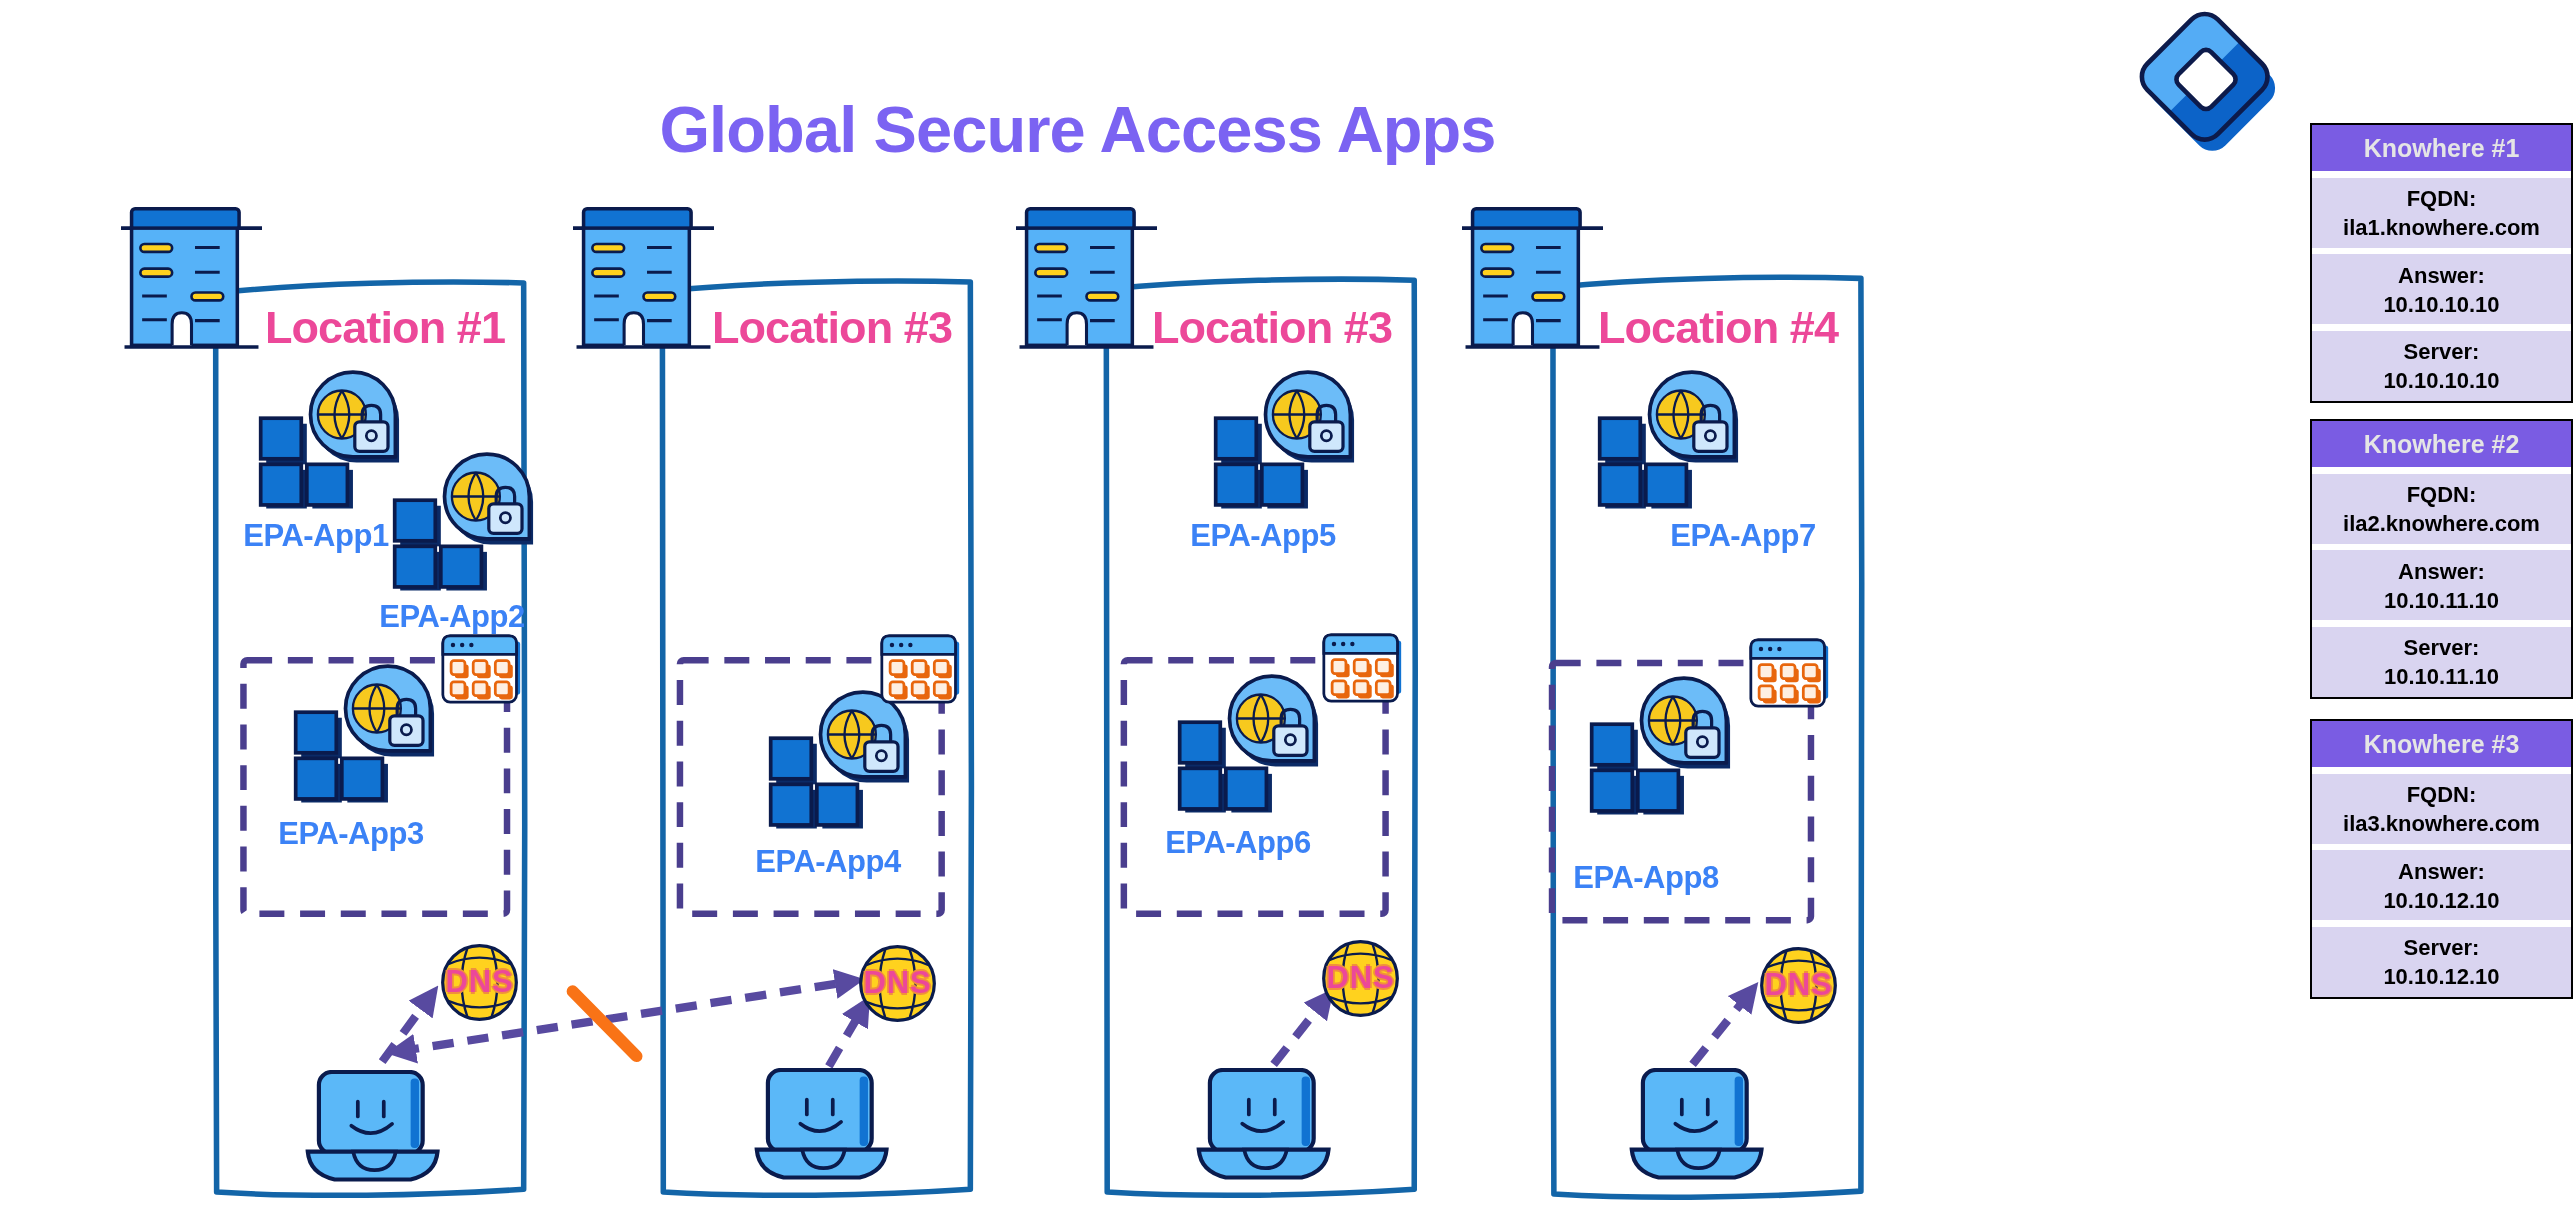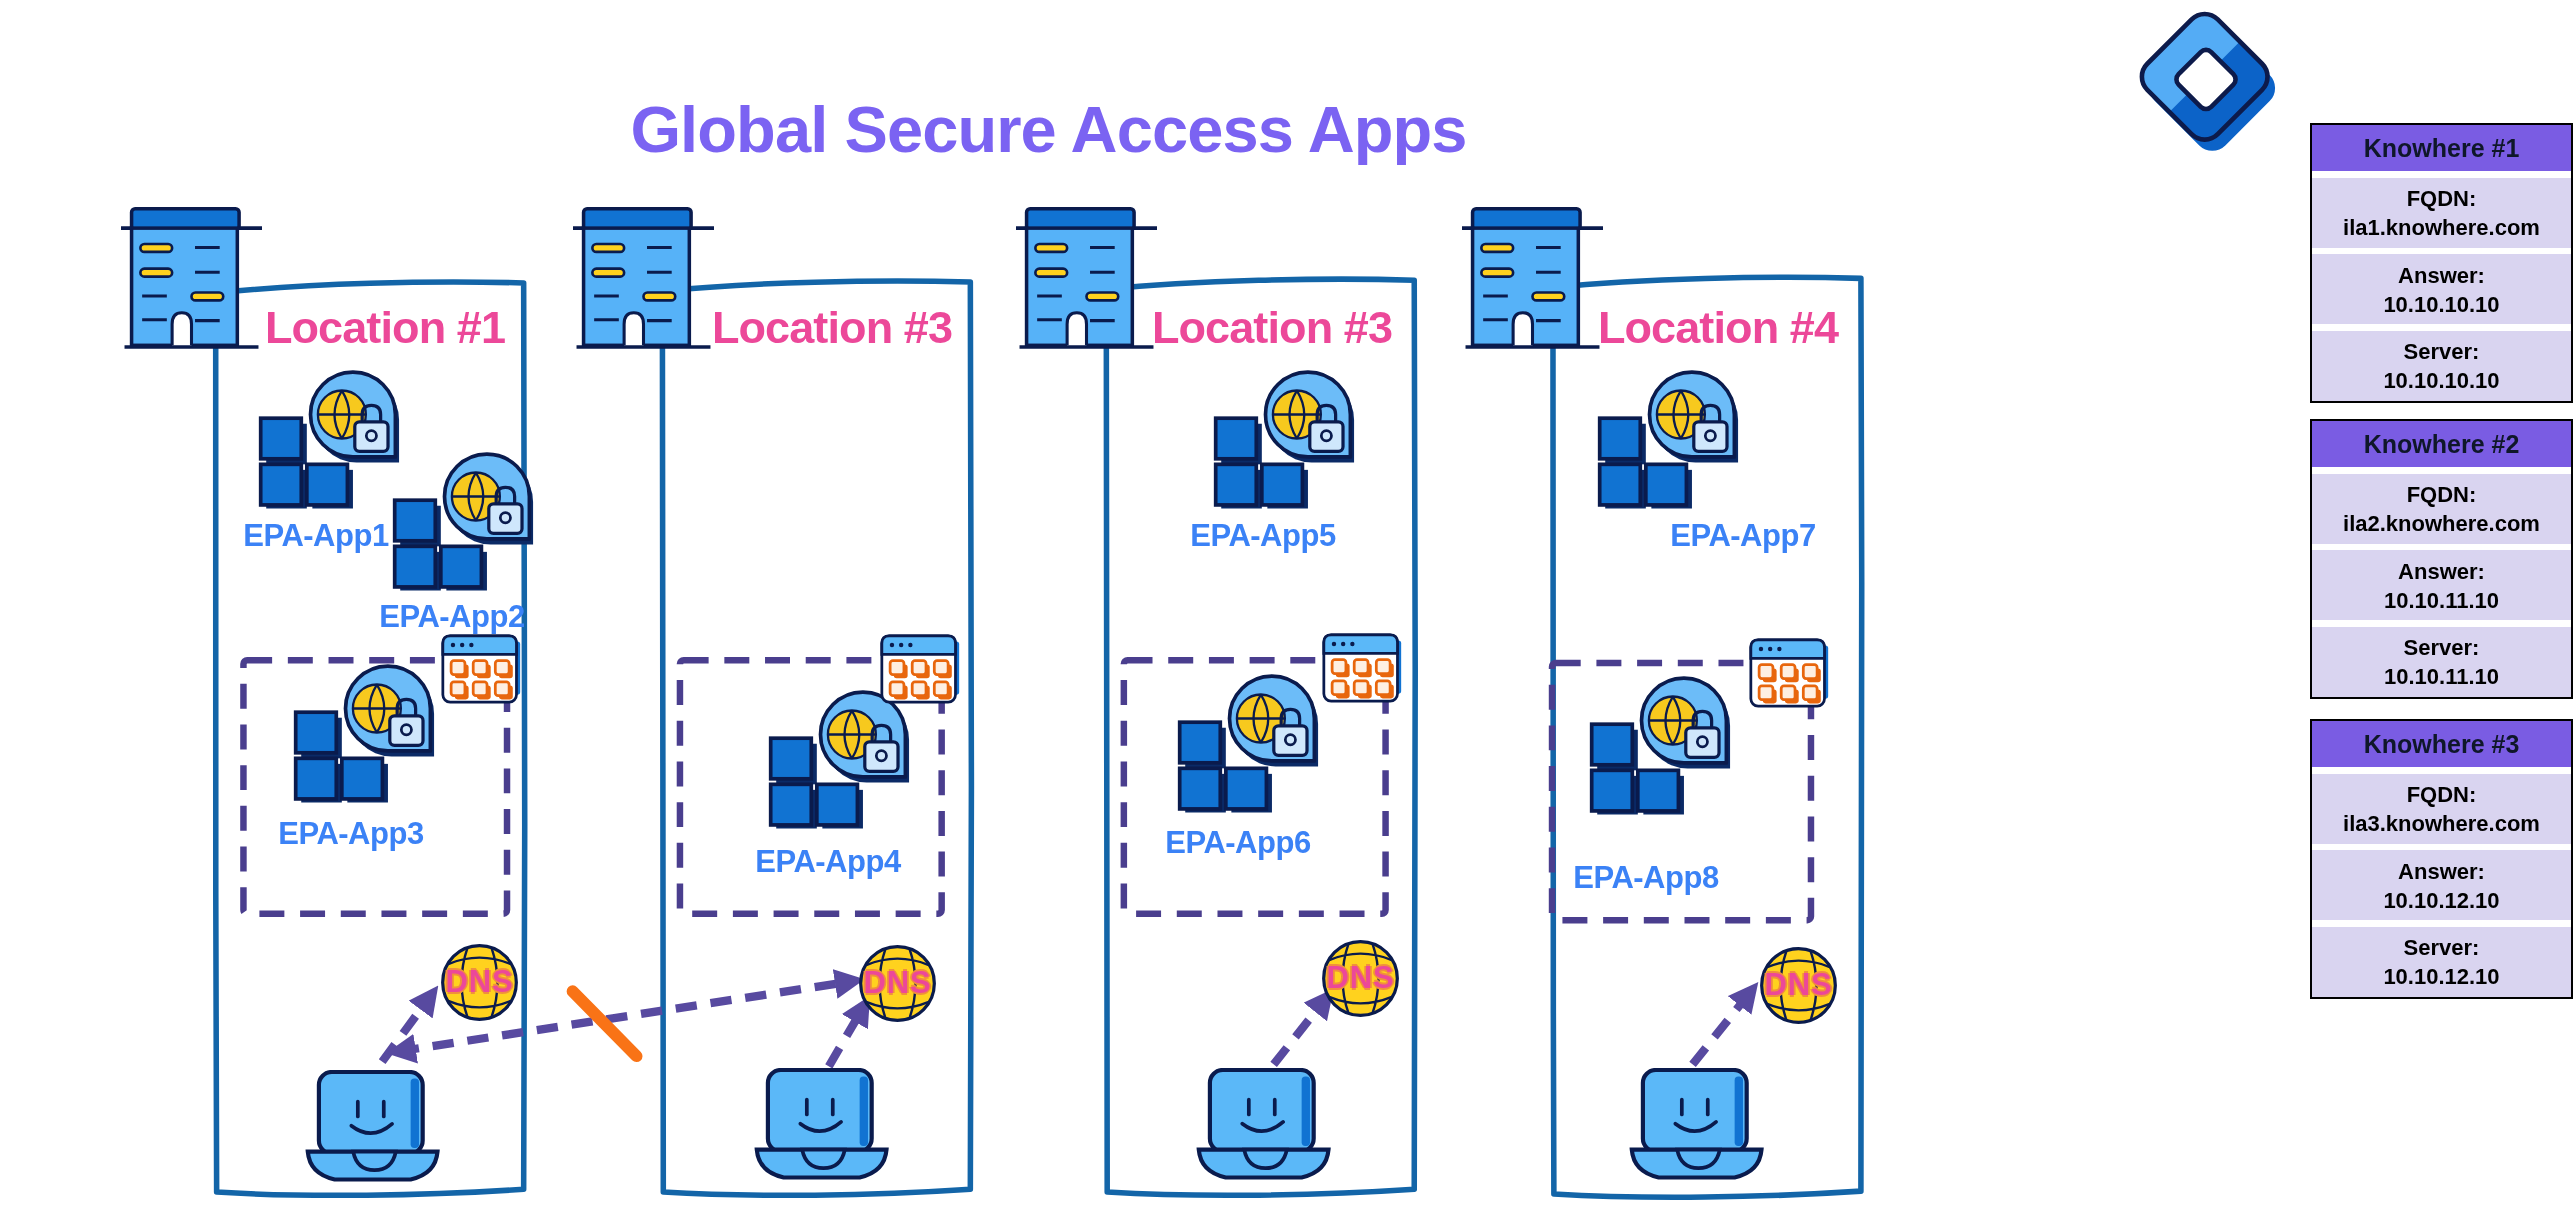--- a/index.html
+++ b/index.html
@@ -1,32 +1,32 @@
 <!DOCTYPE html>
 <html style="font-size:15px"><head>
 <meta charset="utf-8">
 <style>
   html,body{margin:0;padding:0;background:#fff;}
   .stage{position:relative;width:2576px;height:1205px;background:#ffffff;overflow:hidden;
          font-family:"Liberation Sans","DejaVu Sans",sans-serif;}
   .layer{position:absolute;left:0;top:0;}
   .abs{position:absolute;}
-  .main-title{position:absolute;left:577px;top:92px;width:943px;text-align:center;
+  .main-title{position:absolute;left:606px;top:92px;width:943px;text-align:center;
               font-size:65px;font-weight:bold;color:#7B63F2;letter-spacing:-0.9px;}
   .loc-title{position:absolute;width:314px;text-align:center;font-size:45px;font-weight:bold;
              color:#ec4899;top:302px;letter-spacing:-0.9px;}
   .app-label{position:absolute;width:222px;text-align:center;font-size:31px;font-weight:bold;
              color:#3b82f6;letter-spacing:-0.5px;}
   .dns{position:absolute;width:81px;height:81px;}
   .dns span{position:absolute;left:0;top:22px;width:81px;text-align:center;
             font-size:31px;font-weight:bold;color:#ec4899;letter-spacing:0.9px;
             text-shadow:1.8px 0 #F0903C,-1.8px 0 #F0903C,0 1.8px #F0903C,0 -1.8px #F0903C;}
   .panel{position:absolute;left:2310px;width:263px;background:#fff;border:2.8px solid #000;
          box-sizing:border-box;}
-  .panel .hd{background:#7A5CE3;color:#0f172a;font-weight:bold;font-size:25px;text-align:center;
+  .panel .hd{background:#7A5CE3;color:#e5e5e5;font-weight:bold;font-size:25px;text-align:center;
              line-height:46px;height:46px;}
   .panel .row{background:#D9D4F0;color:#000000;font-weight:bold;font-size:22px;text-align:center;
               line-height:29px;margin-top:6.5px;padding:6.5px 3.7px 5.5px 3.7px;box-sizing:border-box;}
 </style>
 </head>
 <body>
 
 <div class="stage">
 
   <svg width="0" height="0" style="position:absolute" aria-hidden="true">

